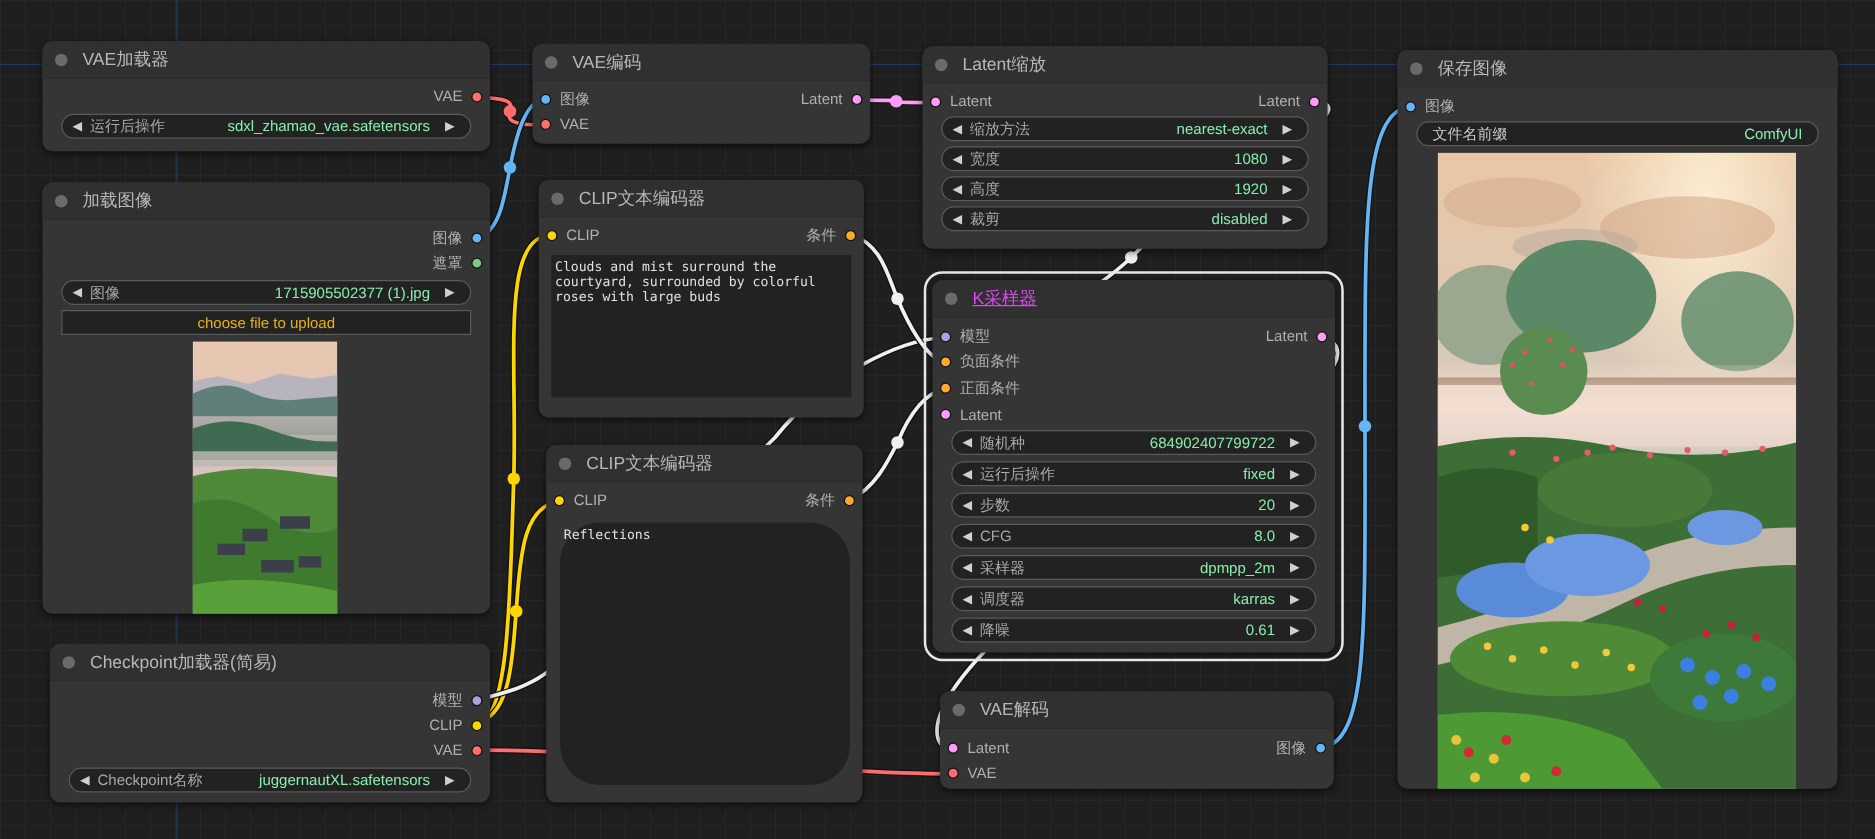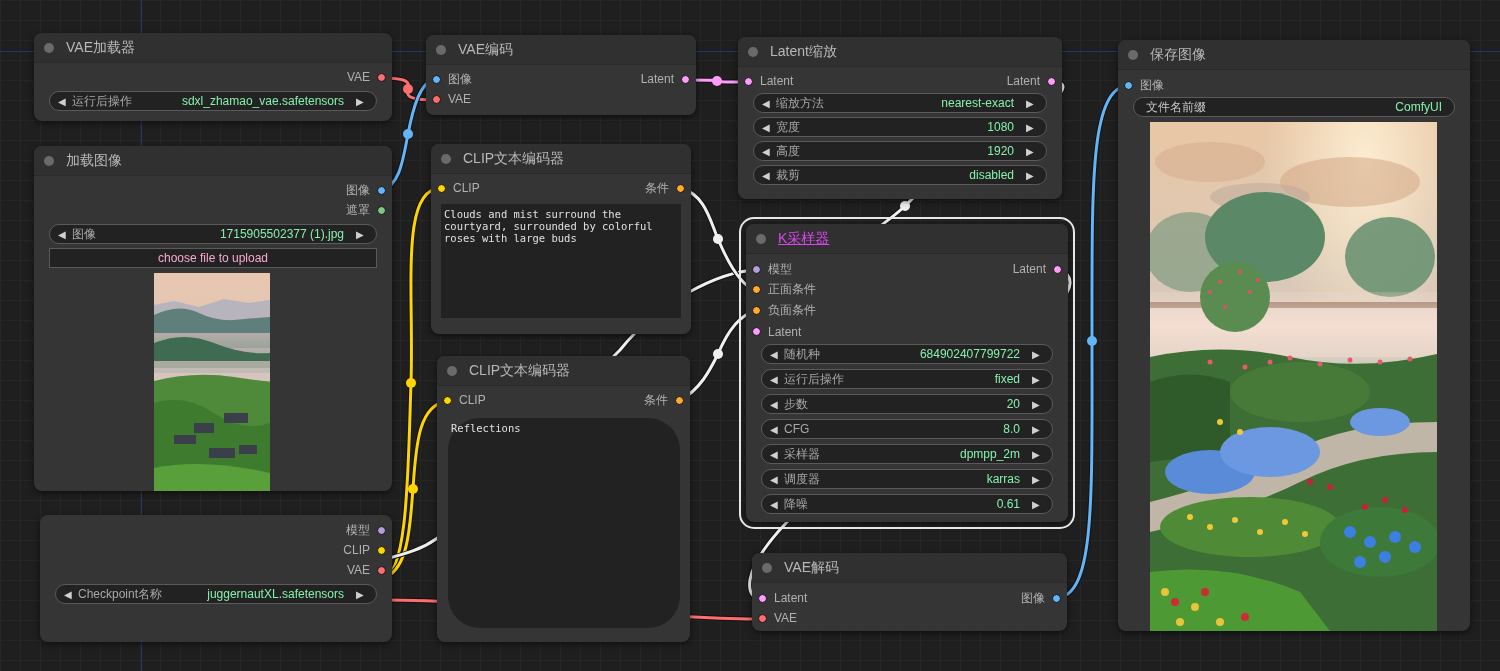--- a/index.html
+++ b/index.html
@@ -51,21 +51,21 @@
     background: #222222; border: 1px solid #5a5a5a; border-radius: 10px;
     display: flex; align-items: center; font-size: 12px; position: relative;
     padding: 0 8px;
   }
   .w-arrow { color: #d0d0d0; font-size: 10px; width: 12px; }
   .w-label { color: #a8a8a8; margin-left: 2px; }
   .w-value { color: #86efac; margin-left: auto; margin-right: 12px; }
   .w-text { color: #e8e8e8; margin-left: 12px; }
   .button-w {
     height: 20px; margin: 4px 15px 0 15px; background: #222; border: 1px solid #5a5a5a;
-    display: flex; align-items: center; justify-content: center; color: #f9a8d4; font-size: 12px;
+    display: flex; align-items: center; justify-content: center; color: #eab308; font-size: 12px;
   }
   .textarea {
     margin: 6px 10px 0 10px; background: #222222; color: #e0e0e0;
     font-family: "DejaVu Sans Mono", monospace; font-size: 10.5px; line-height: 12px;
     padding: 4px 3px; white-space: pre-wrap; border: none; resize: none; display: block;
   }
   .preview { position: absolute; overflow: hidden; }
 </style>
 </head>
 <body>
@@ -176,20 +176,24 @@
       <rect x="70" y="140" width="24" height="10" fill="#3a3f4a"></rect>
       <rect x="20" y="162" width="22" height="9" fill="#3a3f4a"></rect>
       <rect x="55" y="175" width="26" height="10" fill="#3a3f4a"></rect>
       <rect x="85" y="172" width="18" height="9" fill="#3a3f4a"></rect>
       <path d="M0 195 Q50 185 116 200 L116 218 L0 218 Z" fill="#5aa03a"></path>
     </svg>
   </div>
 </div>
 
 <div class="node" style="left:40px; top:515px; width:352px; height:127px;">
+  <div class="node-header">
+    <span class="node-dot"></span>
+    <span class="node-title">Checkpoint加载器(简易)</span>
+  </div>
   <div class="slot-row" style="margin-top:5px;">
     <span class="slot-out">
       <span>模型</span>
       <span class="port" style="background:#b39ddb"></span>
     </span>
   </div>
   <div class="slot-row">
     <span class="slot-out">
       <span>CLIP</span>
       <span class="port" style="background:#ffd500"></span>
@@ -322,27 +326,27 @@
       <span>模型</span>
     </span>
     <span class="slot-out">
       <span>Latent</span>
       <span class="port" style="background:#ff9cf9"></span>
     </span>
   </div>
   <div class="slot-row" style="height:21px;">
     <span class="slot-in">
       <span class="port" style="background:#ffa931"></span>
+      <span>负面条件</span>
+    </span>
+  </div>
+  <div class="slot-row" style="height:21px;">
+    <span class="slot-in">
+      <span class="port" style="background:#ffa931"></span>
       <span>正面条件</span>
-    </span>
-  </div>
-  <div class="slot-row" style="height:21px;">
-    <span class="slot-in">
-      <span class="port" style="background:#ffa931"></span>
-      <span>负面条件</span>
     </span>
   </div>
   <div class="slot-row" style="height:21px;">
     <span class="slot-in">
       <span class="port" style="background:#ff9cf9"></span>
       <span>Latent</span>
     </span>
   </div>
   <div class="widget" style="margin-top:2px;">
     <span class="w-arrow">◀</span>

